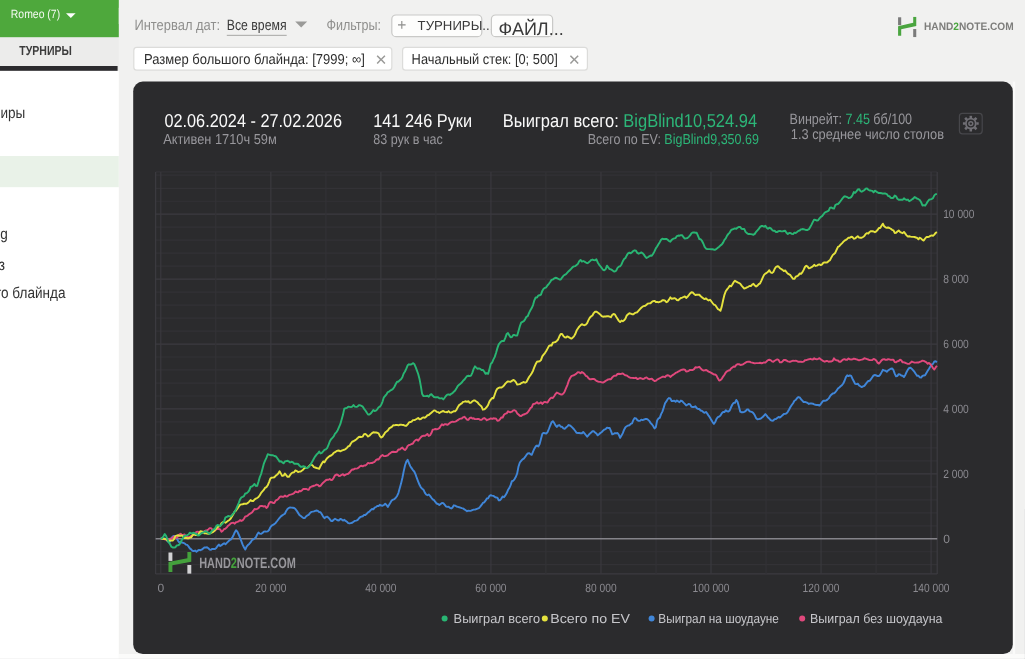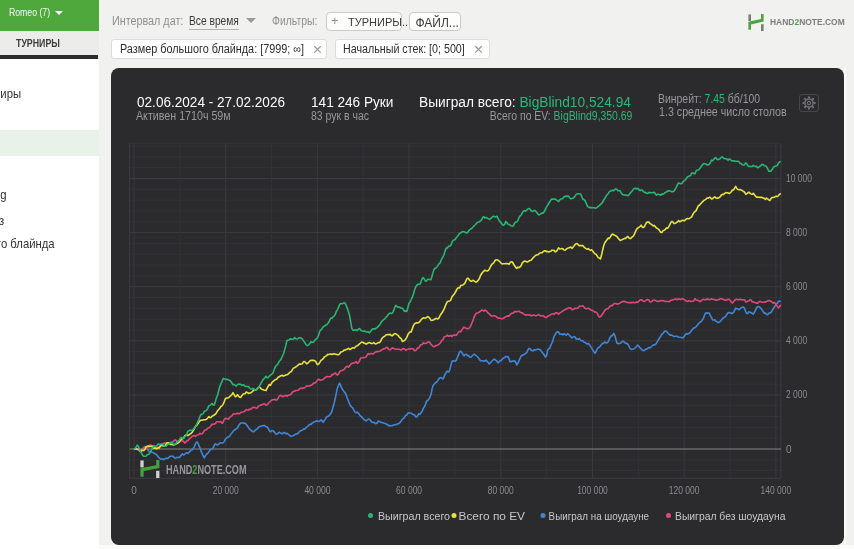--- a/index.html
+++ b/index.html
@@ -29,21 +29,21 @@
 <div class="abs" style="left:98.5px;top:0;width:20px;height:20px;background:#f1f1f0;border-top-left-radius:7px;"></div>
 
 <div class="abs sx" style="left:112px;top:13.6px;font-size:12.5px;color:#8f8f8d;transform:scaleX(0.862);">Интервал дат:</div>
 <div class="abs sx" style="left:188.5px;top:13.6px;font-size:12.5px;color:#3a3a3a;border-bottom:1px solid #b3b3b1;padding-bottom:1px;transform:scaleX(0.818);">Все время</div>
 <div class="abs" style="left:246px;top:18px;width:0;height:0;border-left:5px solid transparent;border-right:5px solid transparent;border-top:5.5px solid #9a9a98;"></div>
 <div class="abs sx" style="left:272.3px;top:13.6px;font-size:12.5px;color:#8f8f8d;transform:scaleX(0.835);">Фильтры:</div>
 <div class="abs" style="left:325.6px;top:11.5px;width:76.8px;height:19.7px;background:#fdfdfc;border:1px solid #c9c9c7;border-radius:4px;"></div>
 <span class="abs" style="left:331px;top:12.5px;font-size:13px;color:#8f8f8d;">+</span>
 <span class="abs" style="left:348px;top:15.8px;font-size:11px;color:#3a3a3a;">ТУРНИРЫ...</span>
 <div class="abs" style="left:408.8px;top:11.5px;width:52.5px;height:19.7px;background:#fdfdfc;border:1px solid #c9c9c7;border-radius:4px;"></div>
-<span class="abs" style="left:415.5px;top:15.8px;font-size:12px;color:#3a3a3a;">ФАЙЛ...</span>
+<span class="abs" style="left:415.5px;top:15.8px;font-size:15px;color:#3a3a3a;">ФАЙЛ...</span>
 
 <div class="abs" style="left:111.2px;top:38.8px;width:215.7px;height:19.8px;background:#fff;border:1px solid #dcdcda;border-radius:3px;"></div>
 <span class="abs sx" style="left:119.7px;top:42px;font-size:12px;color:#2e2e2e;transform:scaleX(0.903);">Размер большого блайнда: [7999; ∞]</span>
 <span class="abs" style="left:312.2px;top:41.5px;font-size:12.5px;color:#9a9a98;">✕</span>
 <div class="abs" style="left:334.7px;top:38.8px;width:155.3px;height:19.8px;background:#fff;border:1px solid #dcdcda;border-radius:3px;"></div>
 <span class="abs sx" style="left:343.3px;top:42px;font-size:12px;color:#2e2e2e;transform:scaleX(0.892);">Начальный стек: [0; 500]</span>
 <span class="abs" style="left:473.3px;top:41.5px;font-size:12.5px;color:#9a9a98;">✕</span>
 
 <svg class="abs" style="left:748px;top:14px;" width="16" height="17" viewBox="0 0 15.2 17">
   <rect x="0" y="0.4" width="2.6" height="6.6" fill="#7b7b7b"></rect>

